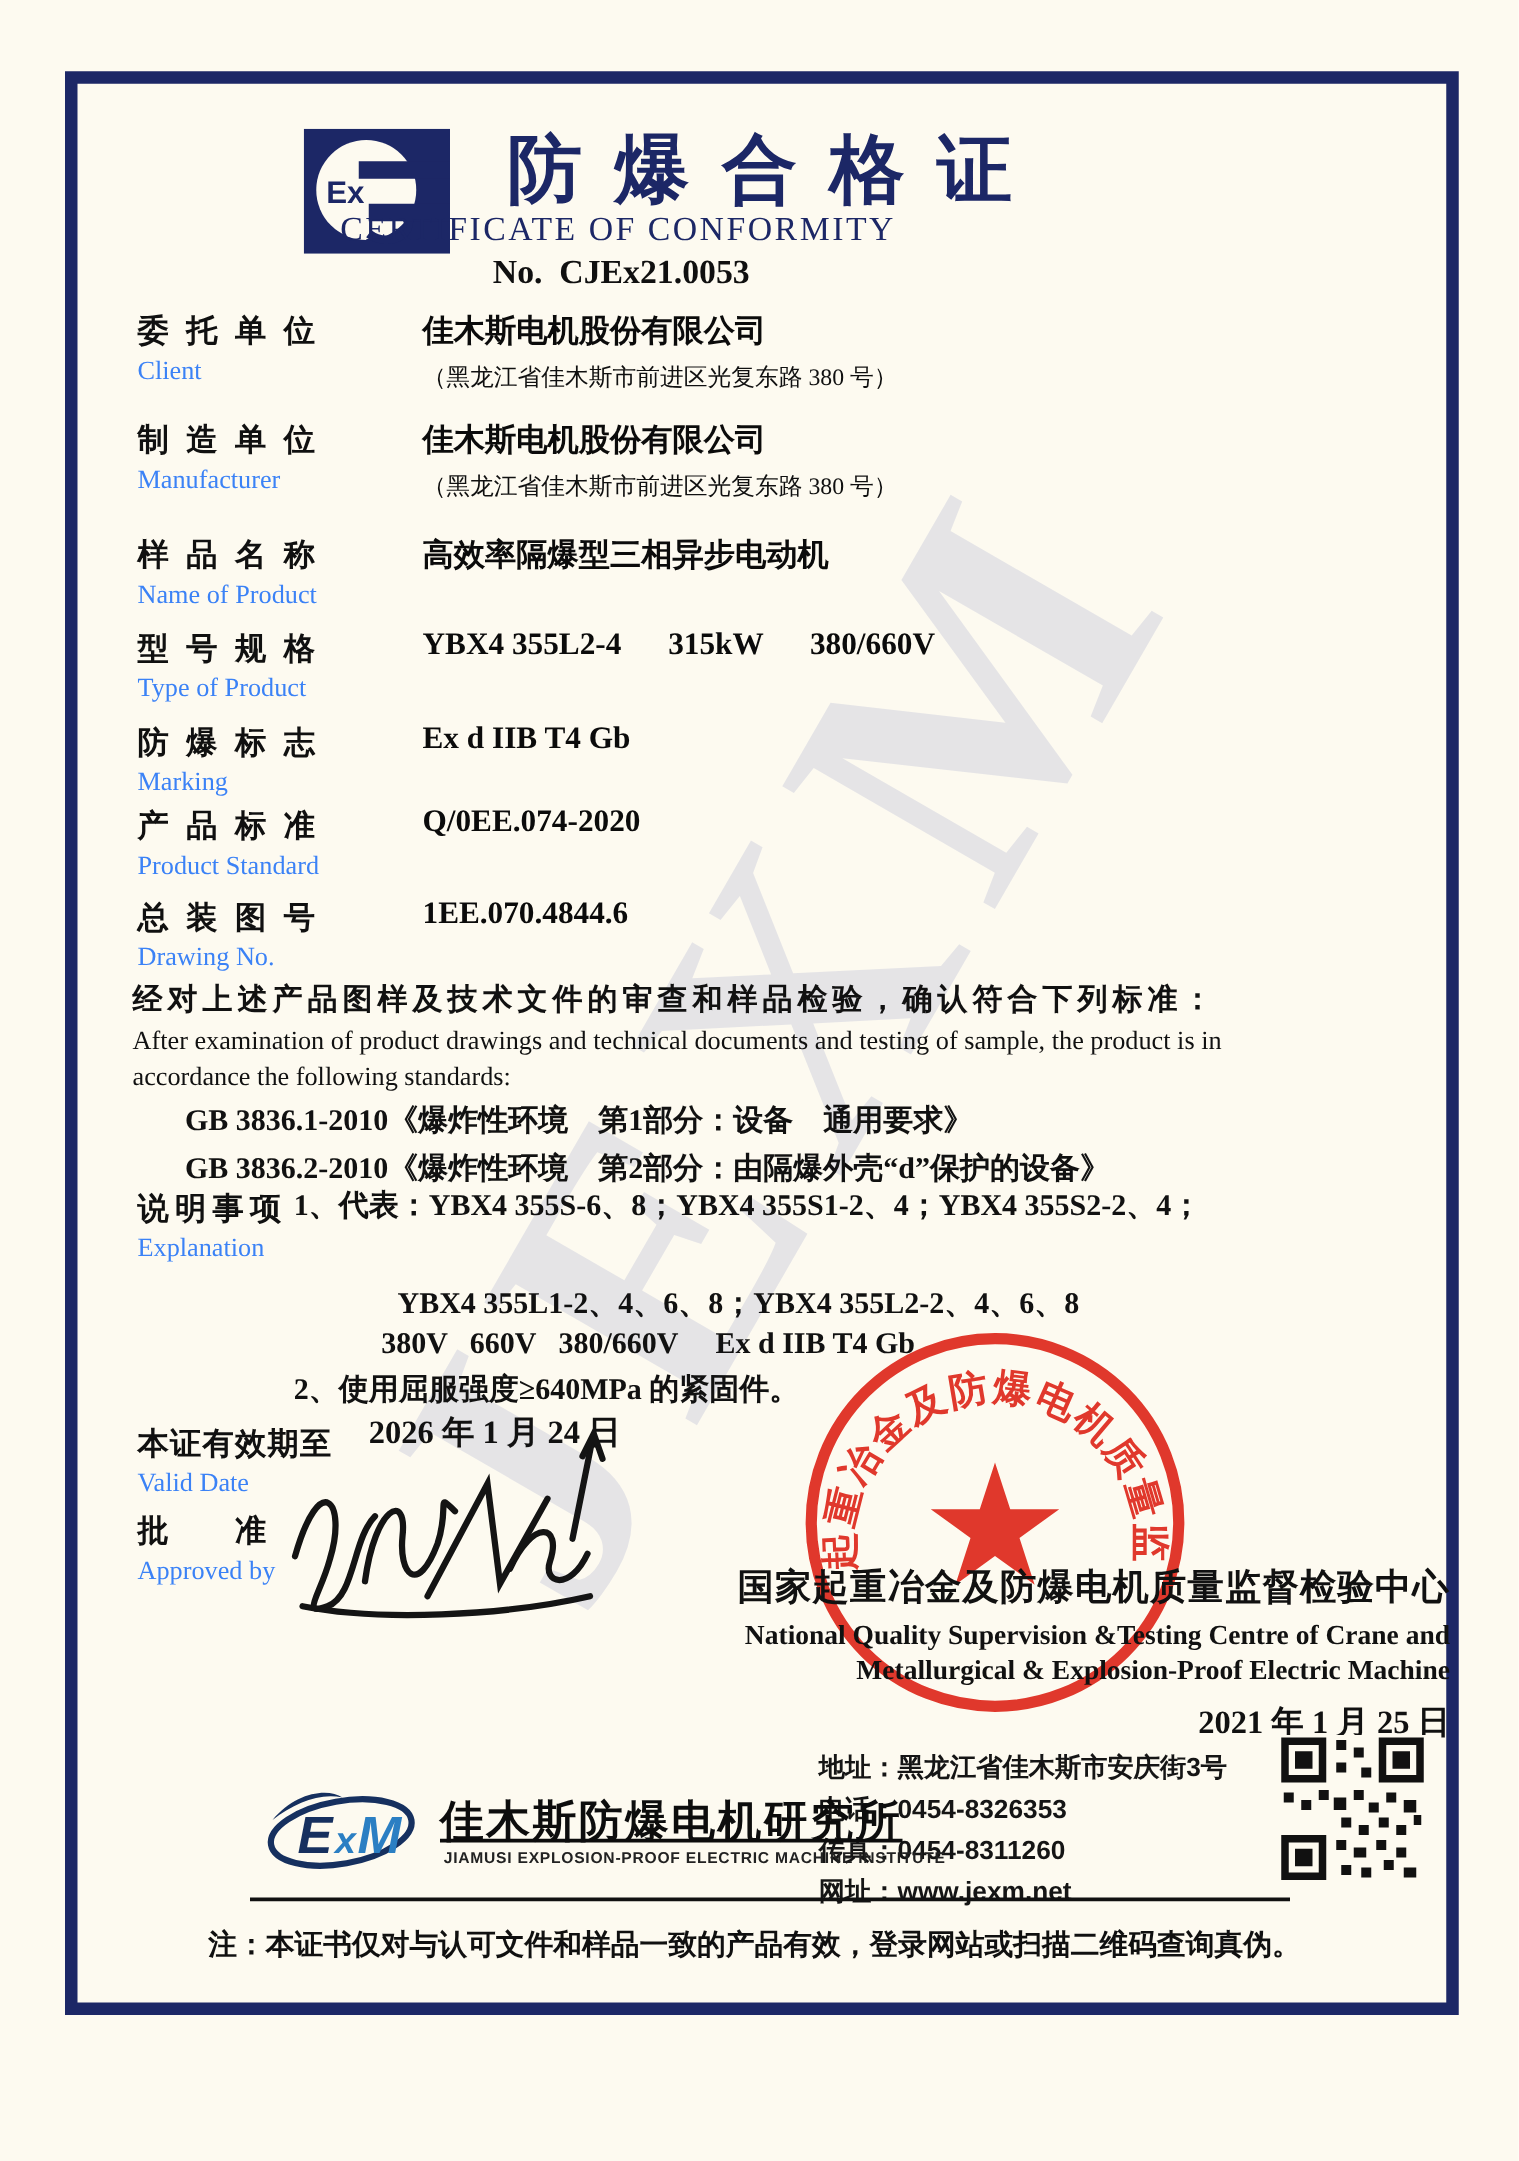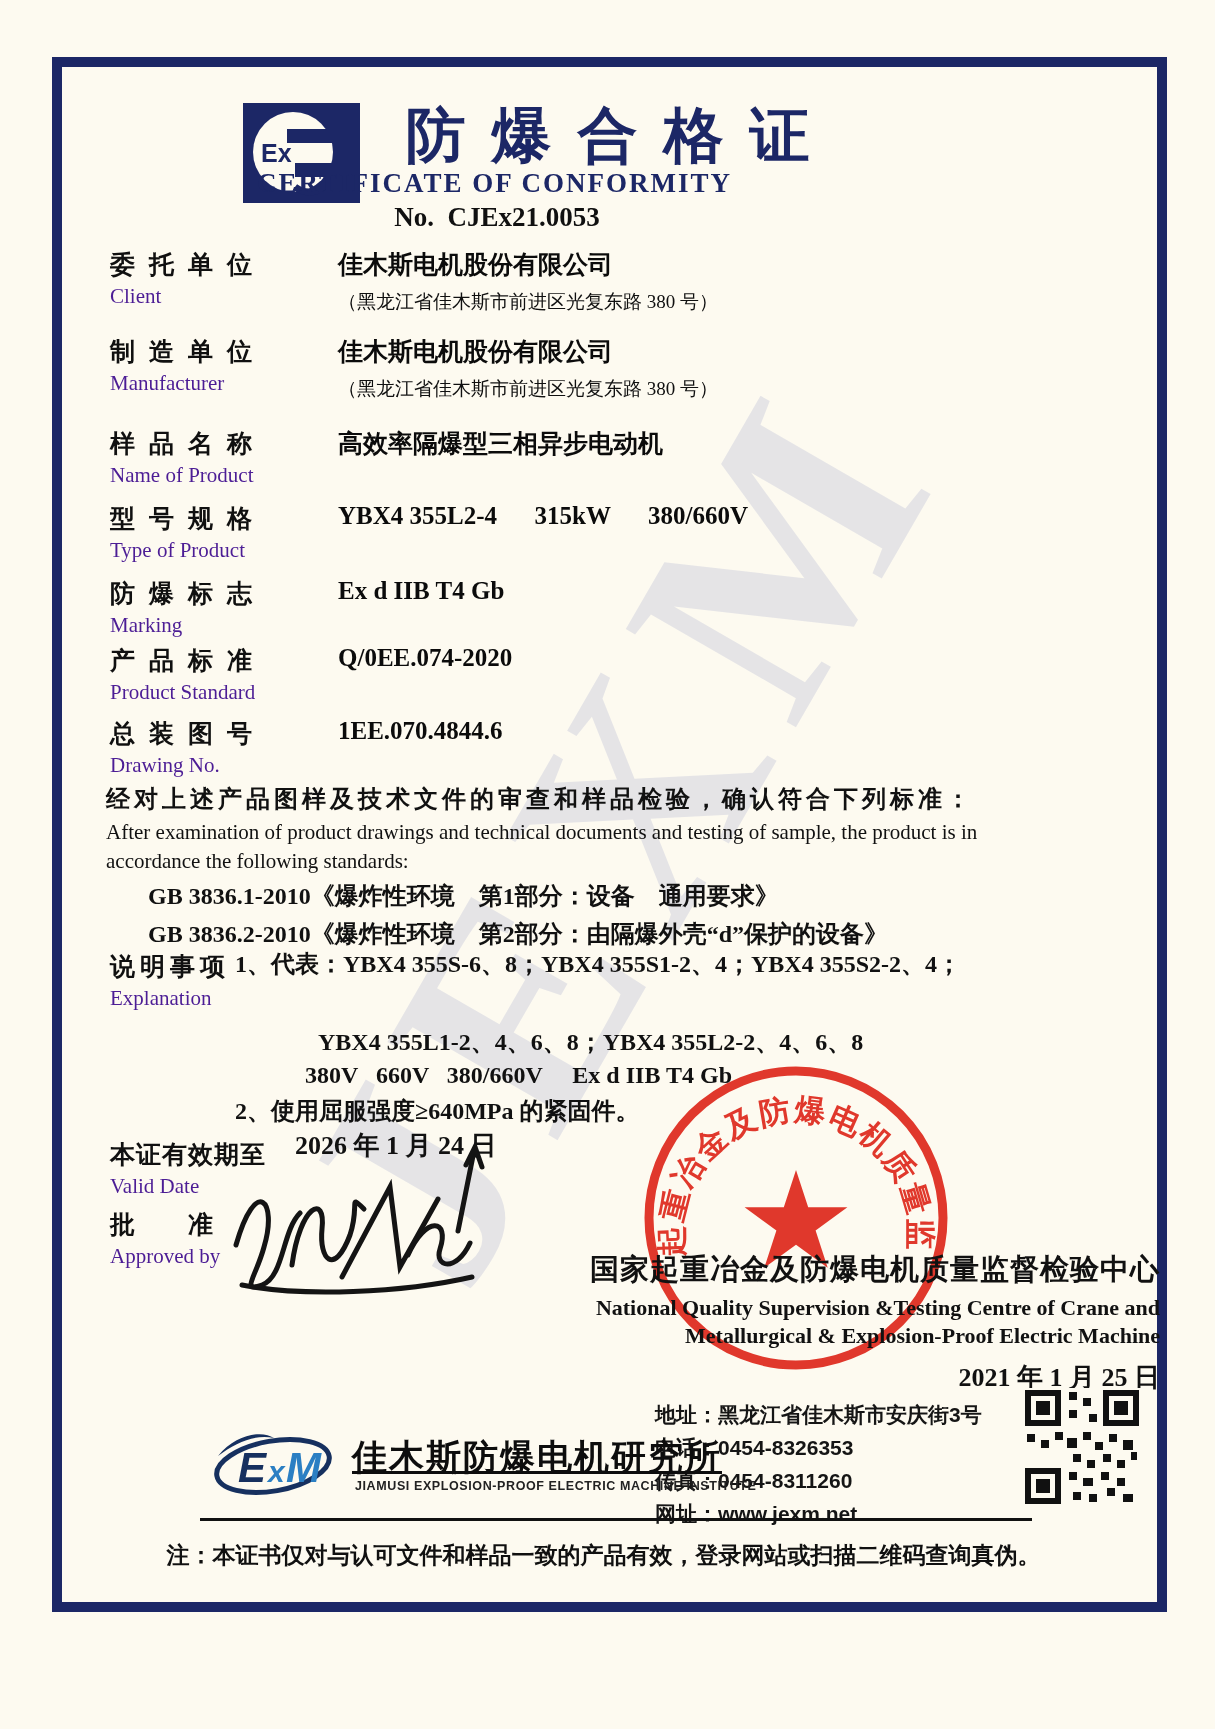--- a/index.html
+++ b/index.html
@@ -22,33 +22,33 @@
   }
   
   .logo{position:absolute;left:243px;top:103px;width:117px;height:100px;}
   .title-zh{
     position:absolute;left:0;top:96px;width:1215px;text-align:center;
     font-size:60px;font-weight:bold;color:#1c2766;
     letter-spacing:26px;padding-left:26px;box-sizing:border-box;
   }
   .title-en{
     position:absolute;left:0;top:168px;width:989px;text-align:center;
-    font-size:27px;font-weight:bold;color:#1c2766;letter-spacing:2px;
+    font-size:27px;font-weight:normal;color:#1c2766;letter-spacing:2px;
   }
   .cert-no{
     position:absolute;left:0;top:202px;width:994px;text-align:center;
     font-size:27px;font-weight:bold;color:#101010;white-space:pre;
   }
   
   .row{position:absolute;left:0;width:1215px;}
   .lbl{position:absolute;left:110px;top:0;}
   .lbl-zh{font-size:25px;font-weight:bold;letter-spacing:14px;color:#101010;}
   .lbl-zh.tight{letter-spacing:1px;margin-top:16px;}
   .lbl-zh.small{letter-spacing:5px;}
-  .lbl-en{font-size:21px;margin-top:3px;color:#4c1d95;}
+  .lbl-en{font-size:21px;margin-top:3px;color:#3b82f6;}
   .val{position:absolute;left:338px;top:0;}
   .val-main{font-size:25px;font-weight:bold;white-space:pre;color:#0b0b0b;}
   .val-note{font-size:19px;margin-top:8px;color:#101010;}
   
   .stmt-zh{position:absolute;left:106px;top:783px;width:1000px;
     font-size:24px;font-weight:bold;letter-spacing:4px;}
   .stmt-en{position:absolute;left:106px;top:818px;width:900px;
     font-size:21px;line-height:29px;}
   .std-line{position:absolute;left:148px;font-size:24px;font-weight:bold;white-space:pre;}
   

